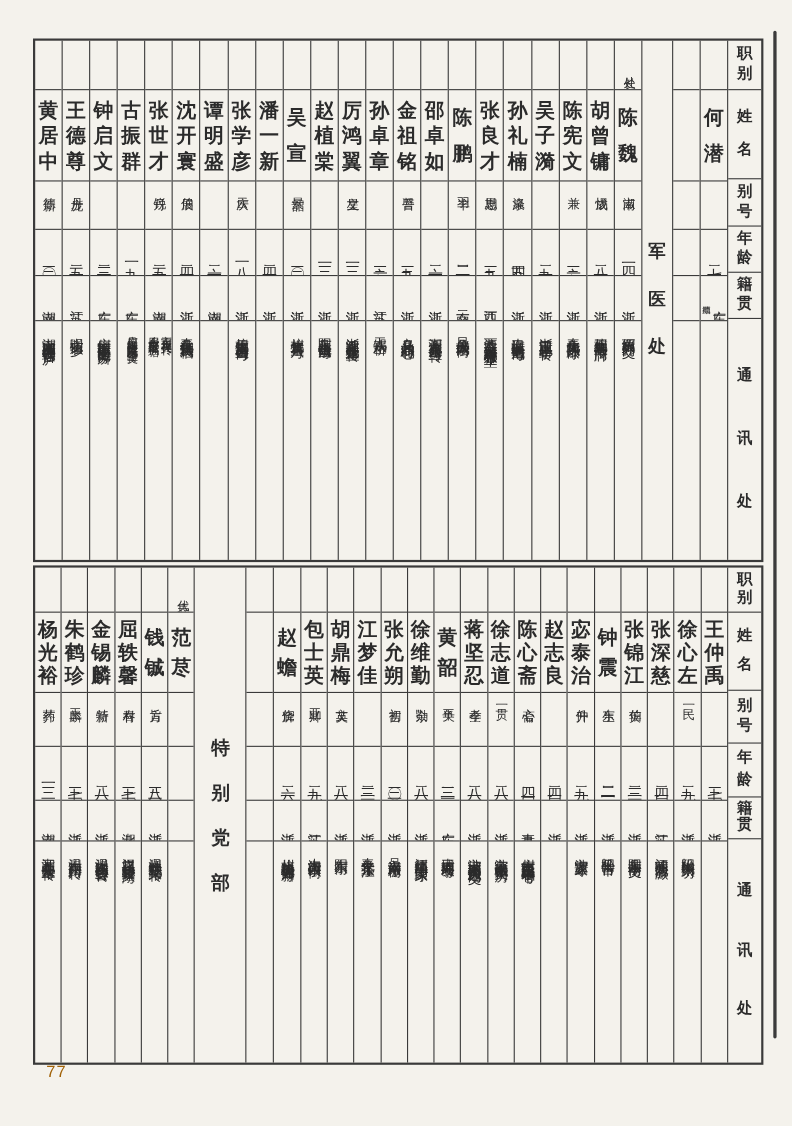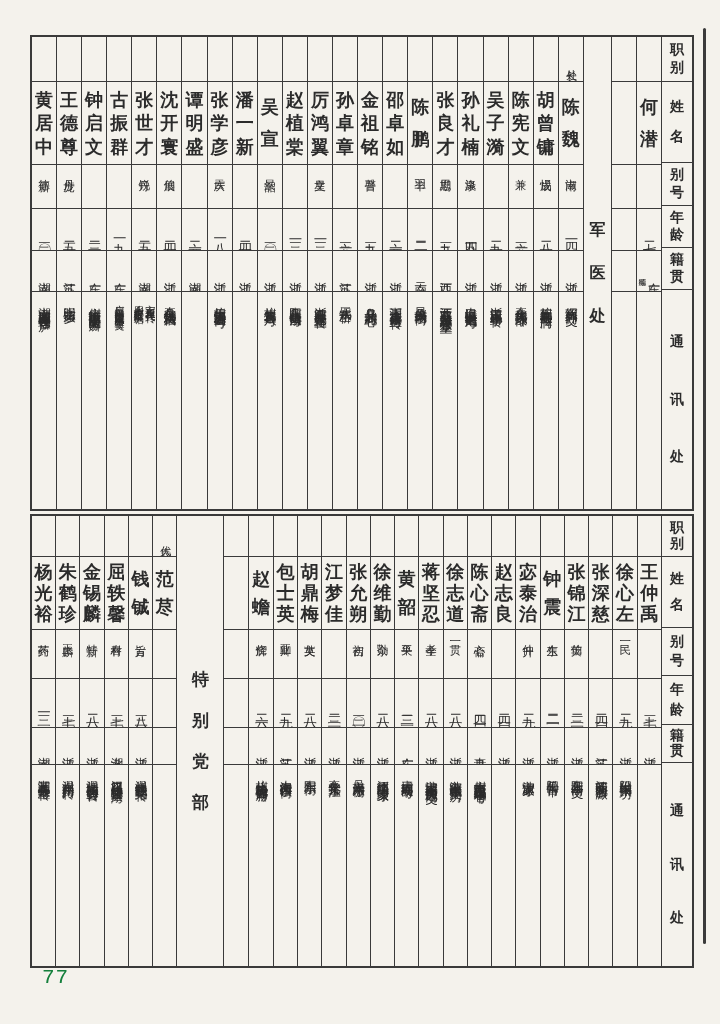--- a/index.html
+++ b/index.html
@@ -89,22 +89,22 @@
   .t-bot .divlabel{font-size:17px;gap:24px;}
   
   .col.hcol{flex:0 0 30px;font-weight:bold;}
   .col.hcol .cell{
     flex-direction:column;align-items:center;justify-content:space-evenly;
     font-size:14px;line-height:1;padding:2px 0;
   }
   
   .pageno{
     position:absolute;left:42px;top:966px;
-    font-size:21px;letter-spacing:1px;color:#15803d;
-    font-family:Liberation Mono, monospace;
+    font-size:15px;letter-spacing:1px;color:#a16207;
+    font-family:Liberation Sans, sans-serif;
   }
   .binding-line{
     position:absolute;left:703px;top:28px;width:2.5px;height:916px;
     background:#3b3b3b;border-radius:2px;
   }
   .pen-mark{
     position:absolute;left:88px;top:36px;width:1.8px;height:22px;
     background:#555;transform:rotate(28deg);border-radius:2px;
   }
   .speck1,.speck2{position:absolute;background:#b9b5ac;border-radius:50%;}

